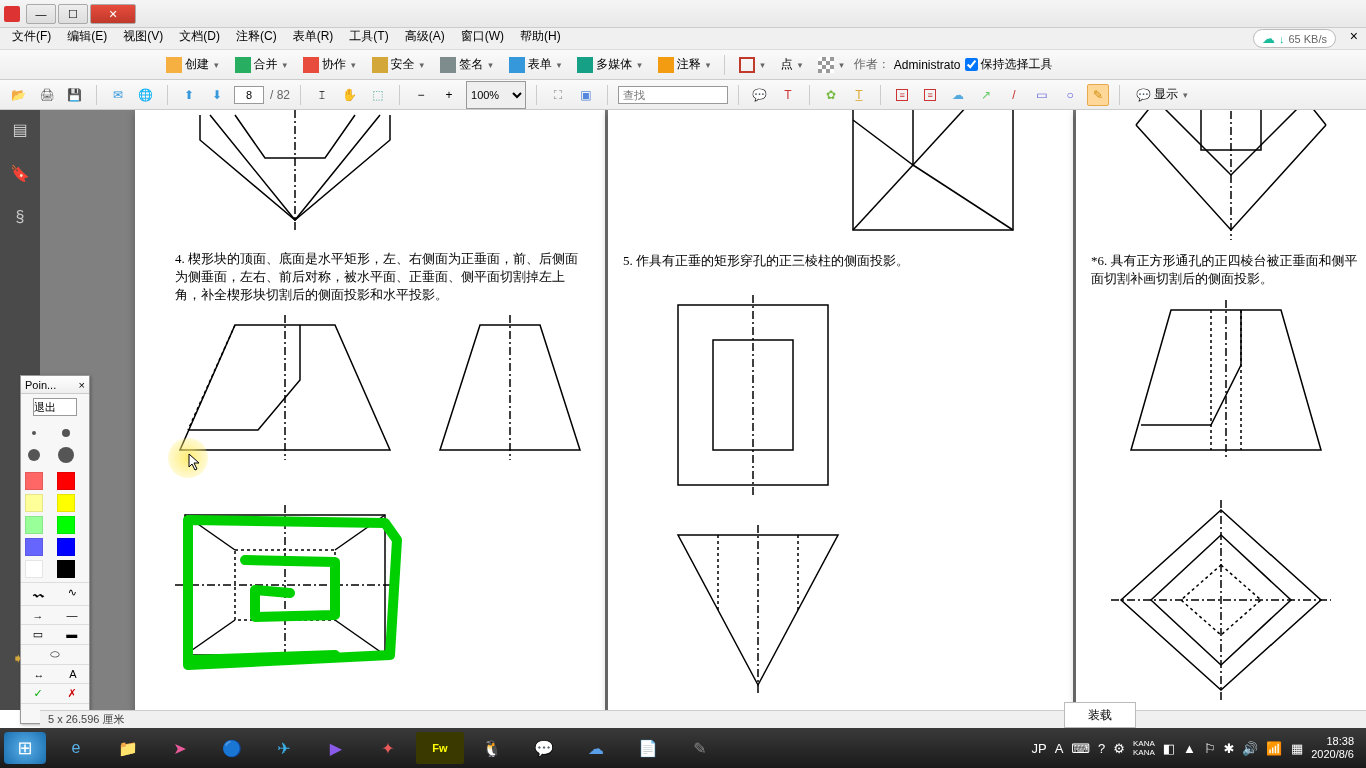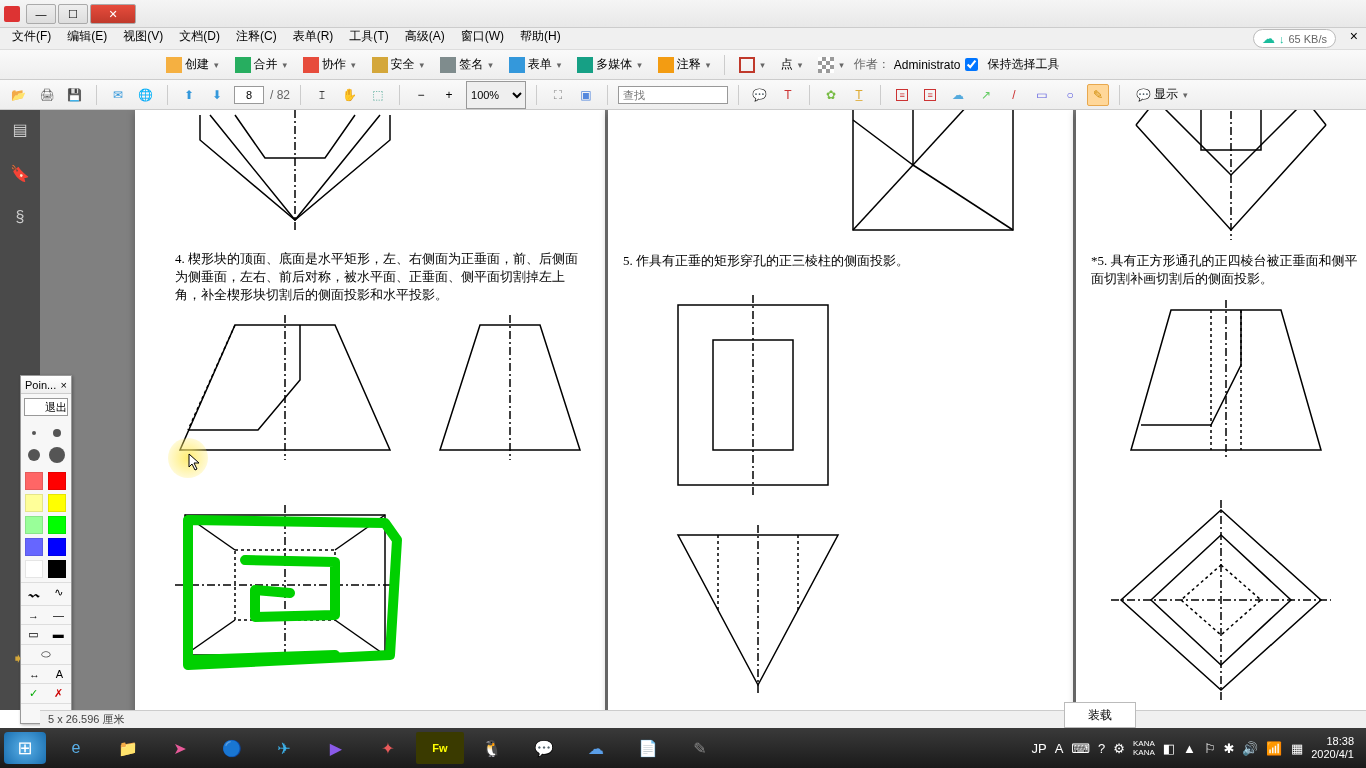--- a/index.html
+++ b/index.html
@@ -18,43 +18,43 @@
 .speedpill { position: absolute; right: 30px; top: 1px; display: flex; align-items: center; gap: 4px; background: #fff; border: 1px solid #bbb; border-radius: 10px; padding: 1px 8px; font-size: 11px; }
 .speedpill .cloud { color: #1abc9c; font-size: 13px; }
 .speedpill .arrow { color: #1abc9c; }
 .speedpill .val { color: #666; }
 
 .toolbar { height: 30px; background: linear-gradient(#fafafa,#eee); display: flex; align-items: center; padding: 0 8px; border-bottom: 1px solid #ccc; font-size: 12px; gap: 4px; }
 .tbtn { display: flex; align-items: center; gap: 3px; padding: 2px 6px; cursor: pointer; border-radius: 2px; }
 .tbtn .ico { width: 16px; height: 16px; display: inline-block; }
 .sep { width: 1px; height: 20px; background: #ccc; margin: 0 4px; }
 .dd::after { content: "▾"; font-size: 9px; margin-left: 2px; color: #666; }
-.cb { display: flex; align-items: center; gap: 10px; }
+.cb { display: flex; align-items: center; gap: 3px; }
 
 .toolbar2 { height: 30px; background: linear-gradient(#fafafa,#eee); display: flex; align-items: center; padding: 0 8px; border-bottom: 1px solid #ccc; font-size: 12px; gap: 6px; }
 .ibtn { width: 22px; height: 22px; display: flex; align-items: center; justify-content: center; cursor: pointer; border-radius: 2px; }
 .ibtn.active { background: #ffd799; border: 1px solid #e8a84e; }
 .pageinput { width: 30px; height: 18px; border: 1px solid #999; text-align: center; font-size: 11px; }
 .zoomsel { width: 60px; height: 28px; border: 1px solid #999; font-size: 11px; }
 .findinput { width: 110px; height: 18px; border: 1px solid #999; font-size: 11px; padding: 0 4px; }
 
 .sidebar { position: absolute; left: 0; top: 110px; width: 40px; height: 600px; background: #4a4a4a; display: flex; flex-direction: column; align-items: center; padding-top: 10px; gap: 20px; }
 .sidebar .sbtn { width: 24px; height: 24px; color: #ccc; cursor: pointer; font-size: 16px; text-align: center; }
 
 .content { position: absolute; left: 40px; top: 110px; right: 0; height: 600px; background: #808080; overflow: hidden; }
 .page { position: absolute; background: #fff; box-shadow: 0 2px 8px rgba(0,0,0,0.3); }
 .page svg { width: 100%; height: 100%; }
 .highlight { position: absolute; width: 40px; height: 40px; border-radius: 50%; background: radial-gradient(circle, rgba(255,235,100,0.9), rgba(255,235,100,0)); pointer-events: none; }
 .cursor { position: absolute; width: 14px; height: 18px; pointer-events: none; }
 
 .statusbar { position: absolute; left: 40px; bottom: 40px; right: 0; height: 18px; background: #f0f0f0; border-top: 1px solid #ccc; font-size: 11px; display: flex; align-items: center; padding: 0 8px; color: #444; }
 
-.pointer-tool { position: absolute; left: 20px; top: 375px; width: 52px; background: #f7f7f7; border: 1px solid #999; box-shadow: 1px 1px 3px rgba(0,0,0,0.3); font-size: 11px; }
+.pointer-tool { position: absolute; left: 20px; top: 375px; width: 70px; background: #f7f7f7; border: 1px solid #999; box-shadow: 1px 1px 3px rgba(0,0,0,0.3); font-size: 11px; }
 .pointer-tool .pt-title { height: 18px; background: linear-gradient(#fff,#eee); border-bottom: 1px solid #ccc; display: flex; align-items: center; justify-content: space-between; padding: 0 4px; }
-.pointer-tool .pt-exit { display: block; margin: 4px auto; width: 44px; height: 18px; border: 1px solid #999; background: #fff; cursor: pointer; text-align: right; line-height: 16px; }
+.pointer-tool .pt-exit { display: block; margin: 4px auto; width: 44px; height: 18px; border: 1px solid #999; background: #fff; cursor: pointer; text-align: left; line-height: 16px; }
 .pointer-tool .pt-grid { display: grid; grid-template-columns: 1fr 1fr; gap: 4px; padding: 4px; }
 .pointer-tool .dot { width: 18px; height: 18px; display: flex; align-items: center; justify-content: center; cursor: pointer; }
 .pointer-tool .dot span { border-radius: 50%; display: block; }
 .pointer-tool .sw { width: 18px; height: 18px; cursor: pointer; border: 1px solid rgba(0,0,0,0.1); }
 .pointer-tool .toolrow { display: flex; justify-content: space-around; padding: 3px 0; border-top: 1px solid #ddd; }
 .pointer-tool .toolrow span { cursor: pointer; }
 
 .loadbtn { position: absolute; right: 230px; bottom: 40px; width: 72px; height: 26px; background: #fff; border: 1px solid #bbb; font-size: 12px; text-align: center; line-height: 24px; cursor: pointer; }
 
 .taskbar { position: absolute; left: 0; right: 0; bottom: 0; height: 40px; background: linear-gradient(#3a3a3a,#1a1a1a); display: flex; align-items: center; padding: 0 4px; }
@@ -332,21 +332,21 @@
     <svg viewBox="0 0 290 700">
       <g stroke="#000" fill="none" stroke-width="1.5" transform="translate(60,-10)">
         <polyline points="0,25 95,130 190,25"></polyline>
         <polyline points="20,0 95,75 170,0"></polyline>
         <polygon points="65,0 125,0 125,50 65,50"></polygon>
         <line x1="0" y1="25" x2="20" y2="0"></line>
           <line x1="190" y1="25" x2="170" y2="0"></line>
         <line x1="95" y1="-5" x2="95" y2="140" stroke-dasharray="8 3 2 3"></line>
       </g>
       <foreignObject x="15" y="142" width="270" height="45">
-        <div xmlns="http://www.w3.org/1999/xhtml" class="ptxt">*5. 具有正方形通孔的正四棱台被正垂面和侧平面切割补画切割后的侧面投影。</div>
+        <div xmlns="http://www.w3.org/1999/xhtml" class="ptxt">*6. 具有正方形通孔的正四棱台被正垂面和侧平面切割补画切割后的侧面投影。</div>
       </foreignObject>
       <g stroke="#000" fill="none" stroke-width="1.5" transform="translate(55,200)">
         <polygon points="40,0 150,0 190,140 0,140"></polygon>
         <line x1="80" y1="0" x2="80" y2="140" stroke-dasharray="3 3"></line>
         <line x1="110" y1="0" x2="110" y2="140" stroke-dasharray="3 3"></line>
         <polyline points="10,115 80,115 110,55 110,0"></polyline>
         <line x1="95" y1="-10" x2="95" y2="150" stroke-dasharray="8 3 2 3"></line>
       </g>
       <g stroke="#000" fill="none" stroke-width="1.5" transform="translate(45,400)">
         <polygon points="100,0 200,90 100,180 0,90"></polygon>
@@ -458,16 +458,16 @@
     <span class="tico" style="font-size:8px;line-height:9px;"><span>KANA</span><br><span>KANA</span></span>
     <span class="tico">◧</span>
     <span class="tico">▲</span>
     <span class="tico">⚐</span>
     <span class="tico">✱</span>
     <span class="tico">🔊</span>
     <span class="tico">📶</span>
     <span class="tico">▦</span>
     <div class="clock">
       <div>18:38</div>
-      <div>2020/4/1</div>
+      <div>2020/8/6</div>
     </div>
   </div>
 </div>
 
 </body></html>

